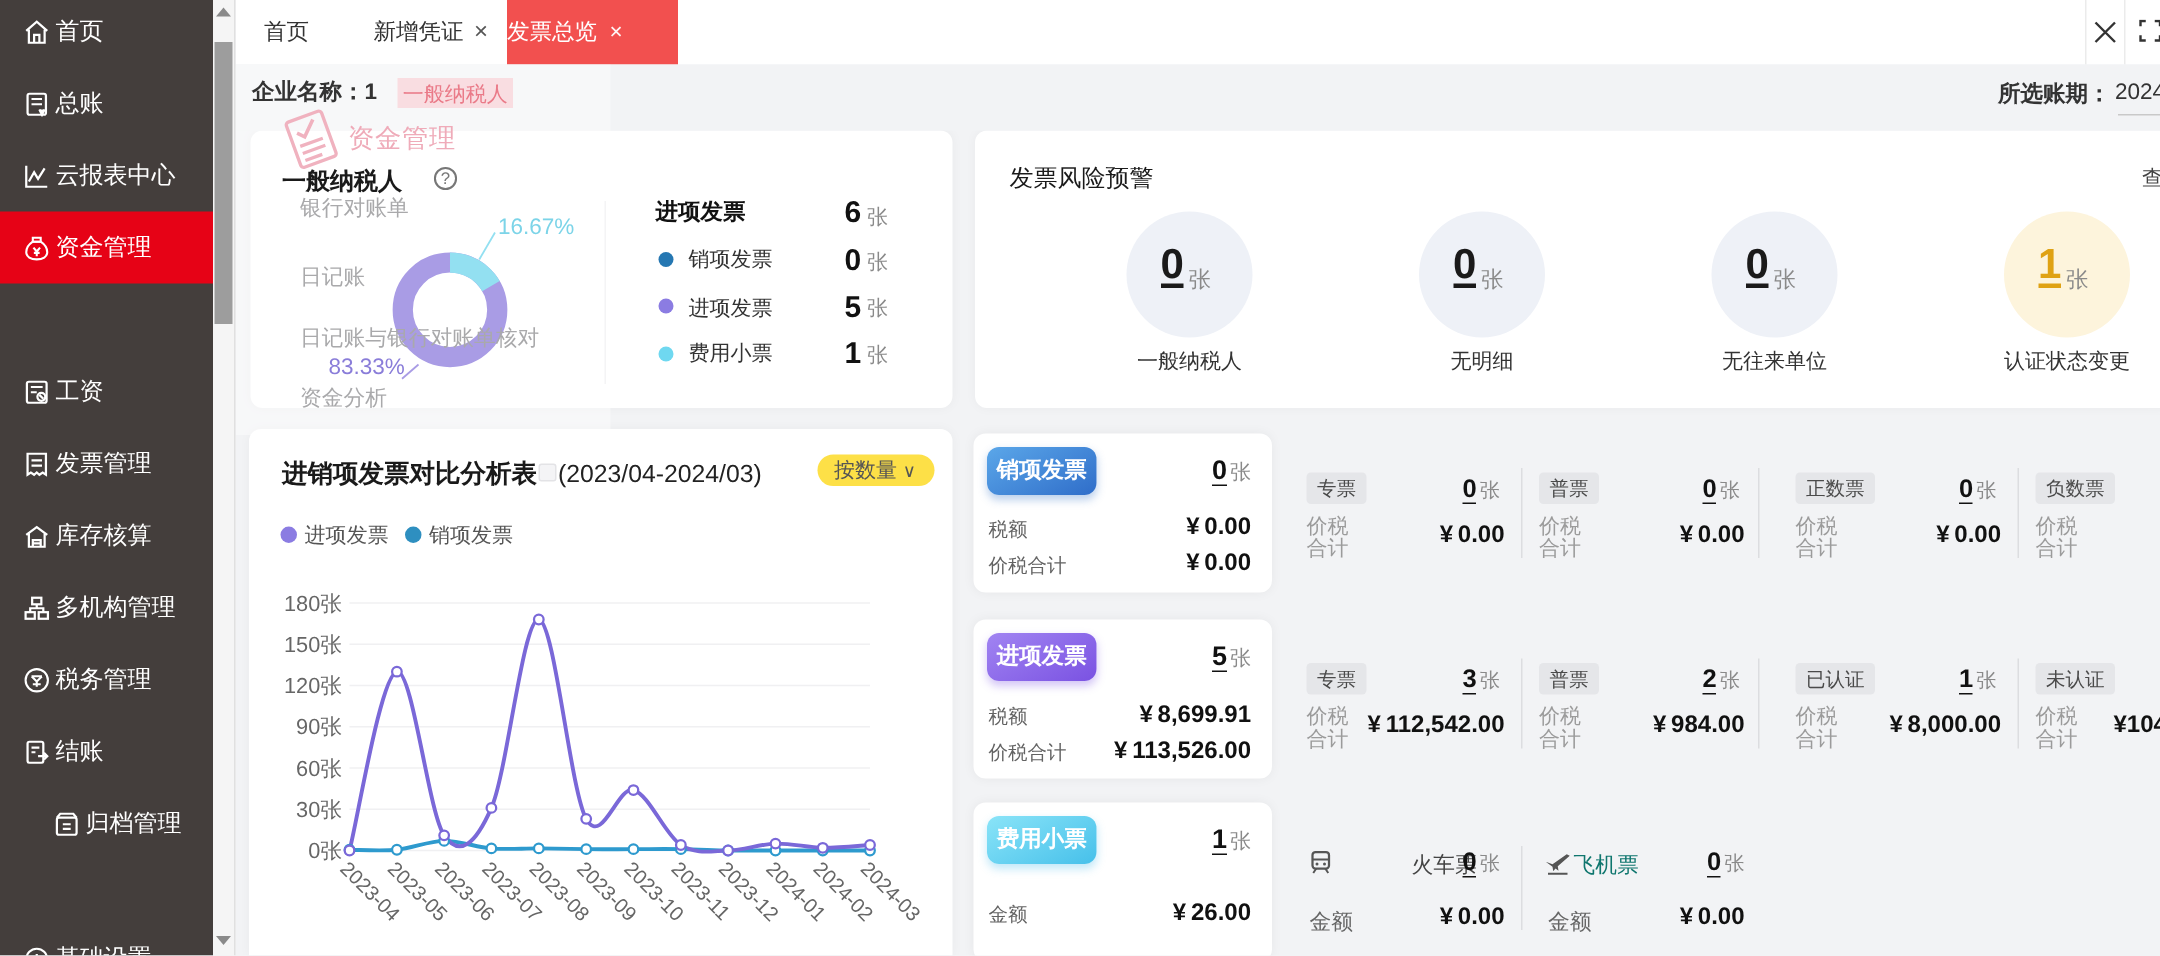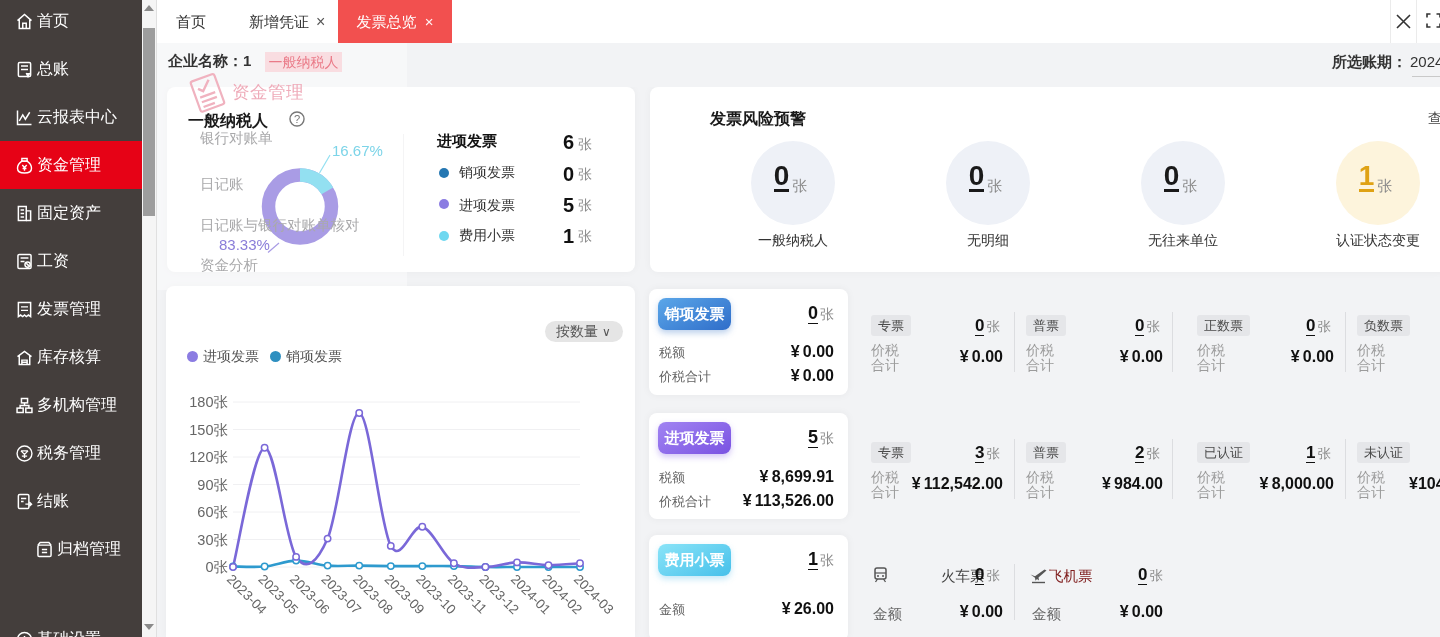--- a/index.html
+++ b/index.html
@@ -11,21 +11,21 @@
 .mi svg { position:absolute; left:14px; width:21px; height:21px; }
 .mi span { position:absolute; left:37px; white-space:nowrap; }
 .mi.on { background:#e60216; }
 
 #sbar { left:142px; top:0; width:15px; height:637px; background:#f5f5f5; border-right:1px solid #e0e0e0; z-index:21; }
 #sbar .thumb { position:absolute; left:1px; top:28px; width:12px; height:188px; background:#9d9d9d; }
 #sbar .arr { position:absolute; left:2px; width:0; height:0; border-left:5px solid transparent; border-right:5px solid transparent; }
 
 #tabbar { left:157px; top:0; width:1283px; height:43px; background:#fff; z-index:5; }
 .tabtxt { position:absolute; top:0; height:43px; line-height:43px; color:#333; font-size:15px; }
-#tabact { position:absolute; left:181px; top:0; width:114px; height:43px; background:#f2504f; color:#fff; font-size:15px; text-align:center; line-height:43px; }
+#tabact { position:absolute; left:181px; top:0; width:114px; height:43px; background:#f2504f; color:#fff; font-size:15px; text-align:left; line-height:43px; }
 .tr-sep { position:absolute; top:0; width:1px; height:43px; background:#ebebeb; }
 
 #hrow { left:157px; top:43px; width:1283px; height:44px; background:#f2f3f5; z-index:7; }
 
 .card { position:absolute; background:#fff; border-radius:8px; box-shadow:0 0 8px rgba(0,0,0,0.04); }
 
 .riskc { top:54px; width:84px; height:84px; border-radius:50%; background:#eef1f7; text-align:center; padding-right:5px; }
 .riskc b { display:inline-block; margin-top:22px; font-size:28px; color:#1a1a1a; border-bottom:3px solid #1a1a1a; line-height:26px; vertical-align:top; }
 .riskc i { font-style:normal; font-size:15px; color:#8a8a8a; display:inline-block; margin-top:36px; vertical-align:top; margin-left:3px; }
 .riskl { top:145px; font-size:14px; color:#333; text-align:center; }
@@ -69,28 +69,20 @@
       </svg>
       <span>云报表中心</span>
     </div>
   <div class="mi on" style="top:141px;">
       <svg viewBox="0 0 24 24" fill="none" stroke="#fff" stroke-width="1.6">
         <path d="M9 7 C6 9 4 12 4 15 C4 18.5 7.5 20.5 12 20.5 C16.5 20.5 20 18.5 20 15 C20 12 18 9 15 7 Z"></path>
         <path d="M9 7 L9 4 H15 L15 7 Z"></path>
         <path d="M9.5 11.5 L12 14.5 L14.5 11.5 M12 14.5 V18 M9.8 15.5 H14.2"></path>
       </svg>
       <span>资金管理</span>
-    </div>
-  <div class="mi" style="top:189px;">
-      <svg viewBox="0 0 24 24" fill="none" stroke="#fff" stroke-width="1.7">
-        <rect x="5" y="4" width="9" height="16"></rect>
-        <path d="M14 9 H19 V20 H14"></path>
-        <path d="M7.5 8 H11.5 M7.5 12 H11.5 M7.5 16 H11.5"></path>
-      </svg>
-      <span>固定资产</span>
     </div>
   <div class="mi" style="top:237px;">
       <svg viewBox="0 0 24 24" fill="none" stroke="#fff" stroke-width="1.7">
         <rect x="4.5" y="4" width="15" height="16" rx="1.5"></rect>
         <path d="M7.5 8 H16.5 M7.5 12 H12"></path>
         <circle cx="15.5" cy="15.5" r="3"></circle>
         <path d="M14 14 L17 17"></path>
       </svg>
       <span>工资</span>
     </div>
@@ -224,34 +216,35 @@
     </g>
   </svg>
   <div class="abs" style="left:75px;top:36px;font-size:17.5px;color:#efabb9;letter-spacing:0.5px;">资金管理</div>
   <div class="abs" style="left:43px;top:85px;font-size:14.5px;color:#a9a9ab;">银行对账单</div>
   <div class="abs" style="left:43px;top:131px;font-size:14.5px;color:#a9a9ab;">日记账</div>
   <div class="abs" style="left:43px;top:172px;font-size:14.5px;color:#a9a9ab;white-space:nowrap;">日记账与银行对账单核对</div>
   <div class="abs" style="left:43px;top:212px;font-size:14.5px;color:#a9a9ab;">资金分析</div>
 </div>
 
 <div class="card" id="card2" style="left:650px;top:87px;width:798px;height:185px;">
-  <div class="abs" style="left:23px;top:22px;font-size:16px;font-weight:bold;color:#1a1a1a;margin-left:37px;">发票风险预警</div>
+  <div class="abs" style="left:23px;top:22px;font-size:16px;font-weight:normal;color:#1a1a1a;">发票风险预警</div>
   <div class="abs" style="left:778px;top:23px;font-size:14px;color:#444;white-space:nowrap;">查看</div>
   <div class="abs riskc" style="left:101px;"><b>0</b><i>张</i></div>
   <div class="abs riskc" style="left:296px;"><b>0</b><i>张</i></div>
   <div class="abs riskc" style="left:491px;"><b>0</b><i>张</i></div>
   <div class="abs riskc" style="left:686px;background:#fdf4dc;"><b style="color:#dfa214;border-color:#dfa214;">1</b><i>张</i></div>
   <div class="abs riskl" style="left:101px;width:84px;">一般纳税人</div>
   <div class="abs riskl" style="left:296px;width:84px;">无明细</div>
   <div class="abs riskl" style="left:491px;width:84px;">无往来单位</div>
   <div class="abs riskl" style="left:686px;width:84px;">认证状态变更</div>
 </div>
 
 <div class="card" id="card3" style="left:166px;top:286px;width:469px;height:351px;border-radius:8px 8px 0 0;">
-  <div class="abs" style="left:379px;top:35px;width:78px;height:21px;background:#e5e5e5;border-radius:11px;font-size:14px;color:#555;line-height:21px;padding-left:11px;">按数量 <span style="color:#555;font-size:12px;">∨</span></div>
+  <div class="abs" style="left:22px;top:18px;font-size:17px;font-weight:bold;color:#1a1a1a;white-space:nowrap;">进销项发票对比分析表<span style="display:inline-block;width:12px;height:12px;background:#f4f4f6;border:1px solid #e3e3e6;border-radius:2px;margin:0 1px;"></span><span style="font-weight:normal;color:#222;font-size:16.5px;">(2023/04-2024/03)</span></div>
+  <div class="abs" style="left:379px;top:17px;width:78px;height:21px;background:#fde047;border-radius:11px;font-size:14px;color:#555;line-height:21px;padding-left:11px;">按数量 <span style="color:#555;font-size:12px;">∨</span></div>
   <div class="abs" style="left:21px;top:65px;width:11px;height:11px;border-radius:50%;background:#8b7ce2;"></div>
   <div class="abs" style="left:37px;top:62px;font-size:14px;color:#555;">进项发票</div>
   <div class="abs" style="left:104px;top:65px;width:11px;height:11px;border-radius:50%;background:#2e8fc0;"></div>
   <div class="abs" style="left:120px;top:62px;font-size:14px;color:#555;">销项发票</div>
 </div>
 
 <svg class="abs" style="left:166px;top:286px;z-index:2;" width="469" height="351" viewBox="166 286 469 351">
   <g stroke="#f0f0f2" stroke-width="1">
     <line x1="233" y1="402" x2="580" y2="402"></line>
     <line x1="233" y1="429.5" x2="580" y2="429.5"></line>
@@ -384,16 +377,16 @@
   </svg>
 <div class="abs" style="left:893px;top:567px;font-size:14.5px;color:#444;margin-left:48px;">火车票</div>
 <div class="gcount" style="left:975px;top:566px;"><b>0</b>张</div>
 <div class="gdiv" style="left:1014px;top:564px;height:56px;"></div>
 <div class="abs" style="left:873px;top:605px;font-size:14.5px;color:#666;">金额</div>
 <div class="gval" style="right:437px;top:603px;">¥ 0.00</div>
 <svg class="abs" style="left:1029px;top:566px;" width="19" height="18" viewBox="0 0 19 18">
     <path d="M1.5 8.5 L6 10.2 L15.5 3.5 L17.5 4.5 L9.5 11.5 L10 14.5 L8 13 L6.5 14.8 L6 11.8 Z" fill="#555"></path>
     <path d="M3 16.5 H16" stroke="#555" stroke-width="1.4"></path>
   </svg>
-<div class="abs" style="left:1049px;top:567px;font-size:14.5px;color:#7f1d1d;">飞机票</div>
+<div class="abs" style="left:1049px;top:567px;font-size:14.5px;color:#0f766e;">飞机票</div>
 <div class="gcount" style="left:1138px;top:566px;"><b>0</b>张</div>
 <div class="abs" style="left:1032px;top:605px;font-size:14.5px;color:#666;">金额</div>
 <div class="gval" style="right:277px;top:603px;">¥ 0.00</div>
 
 </body></html>

